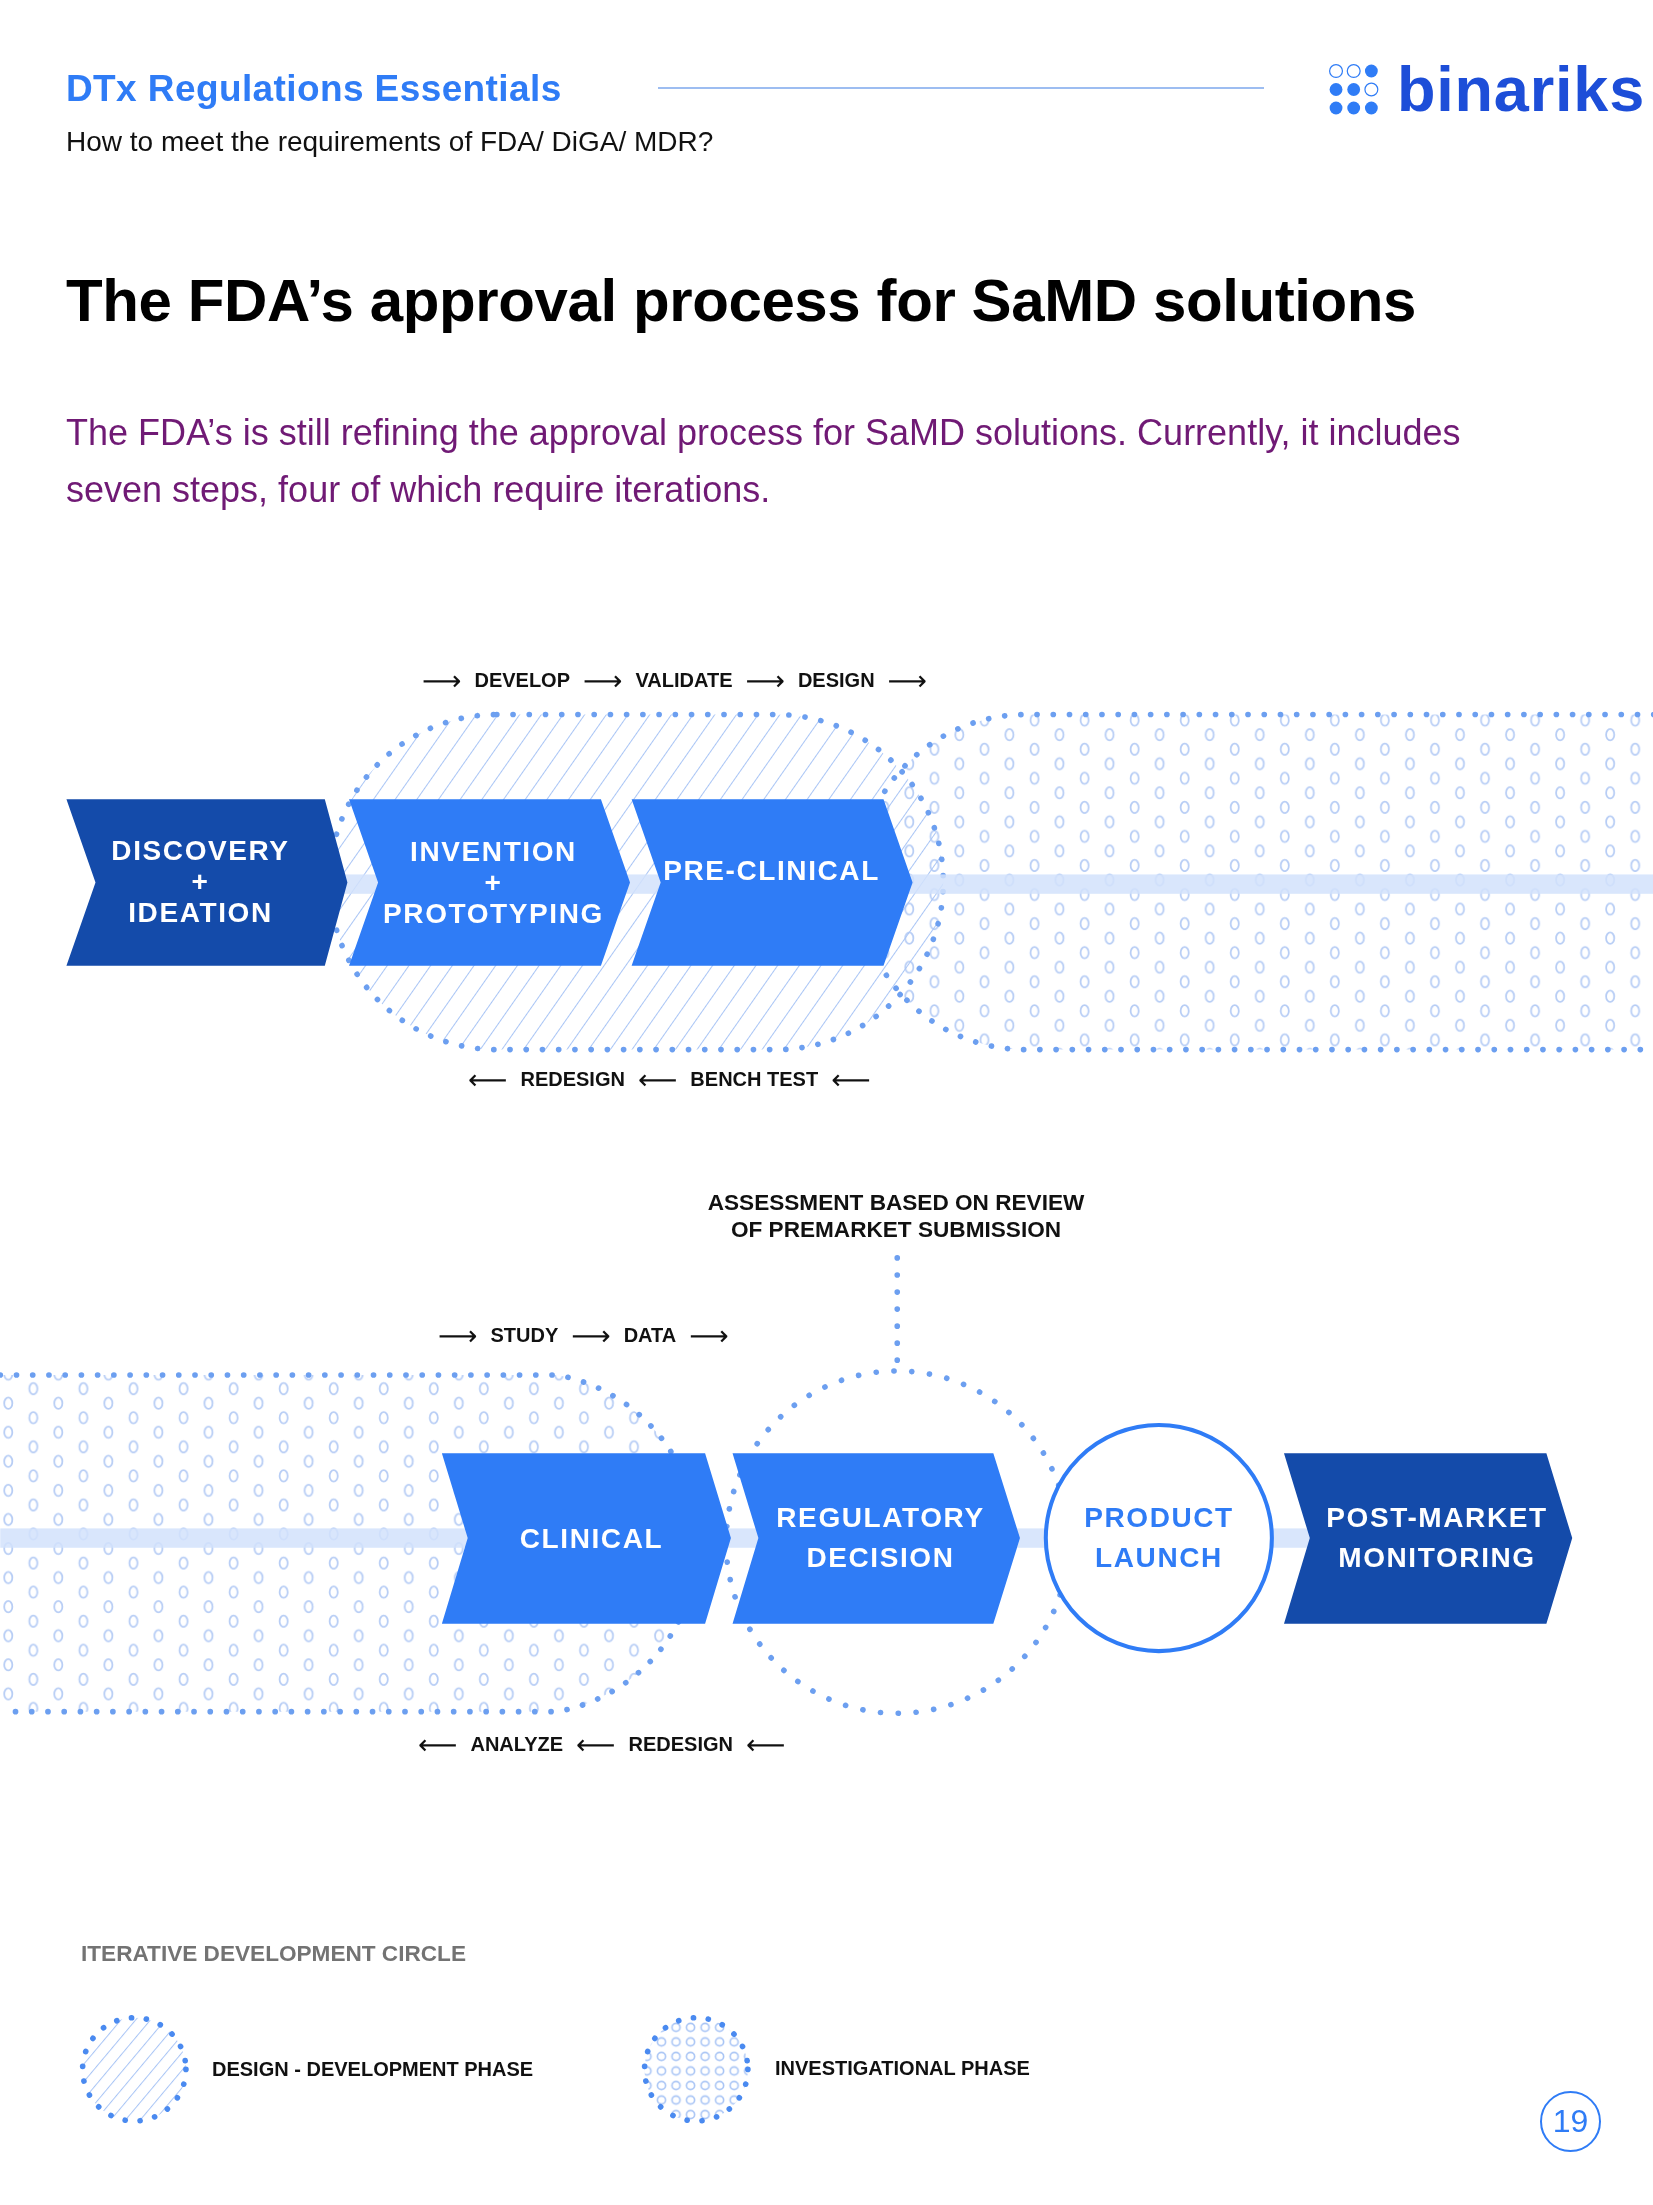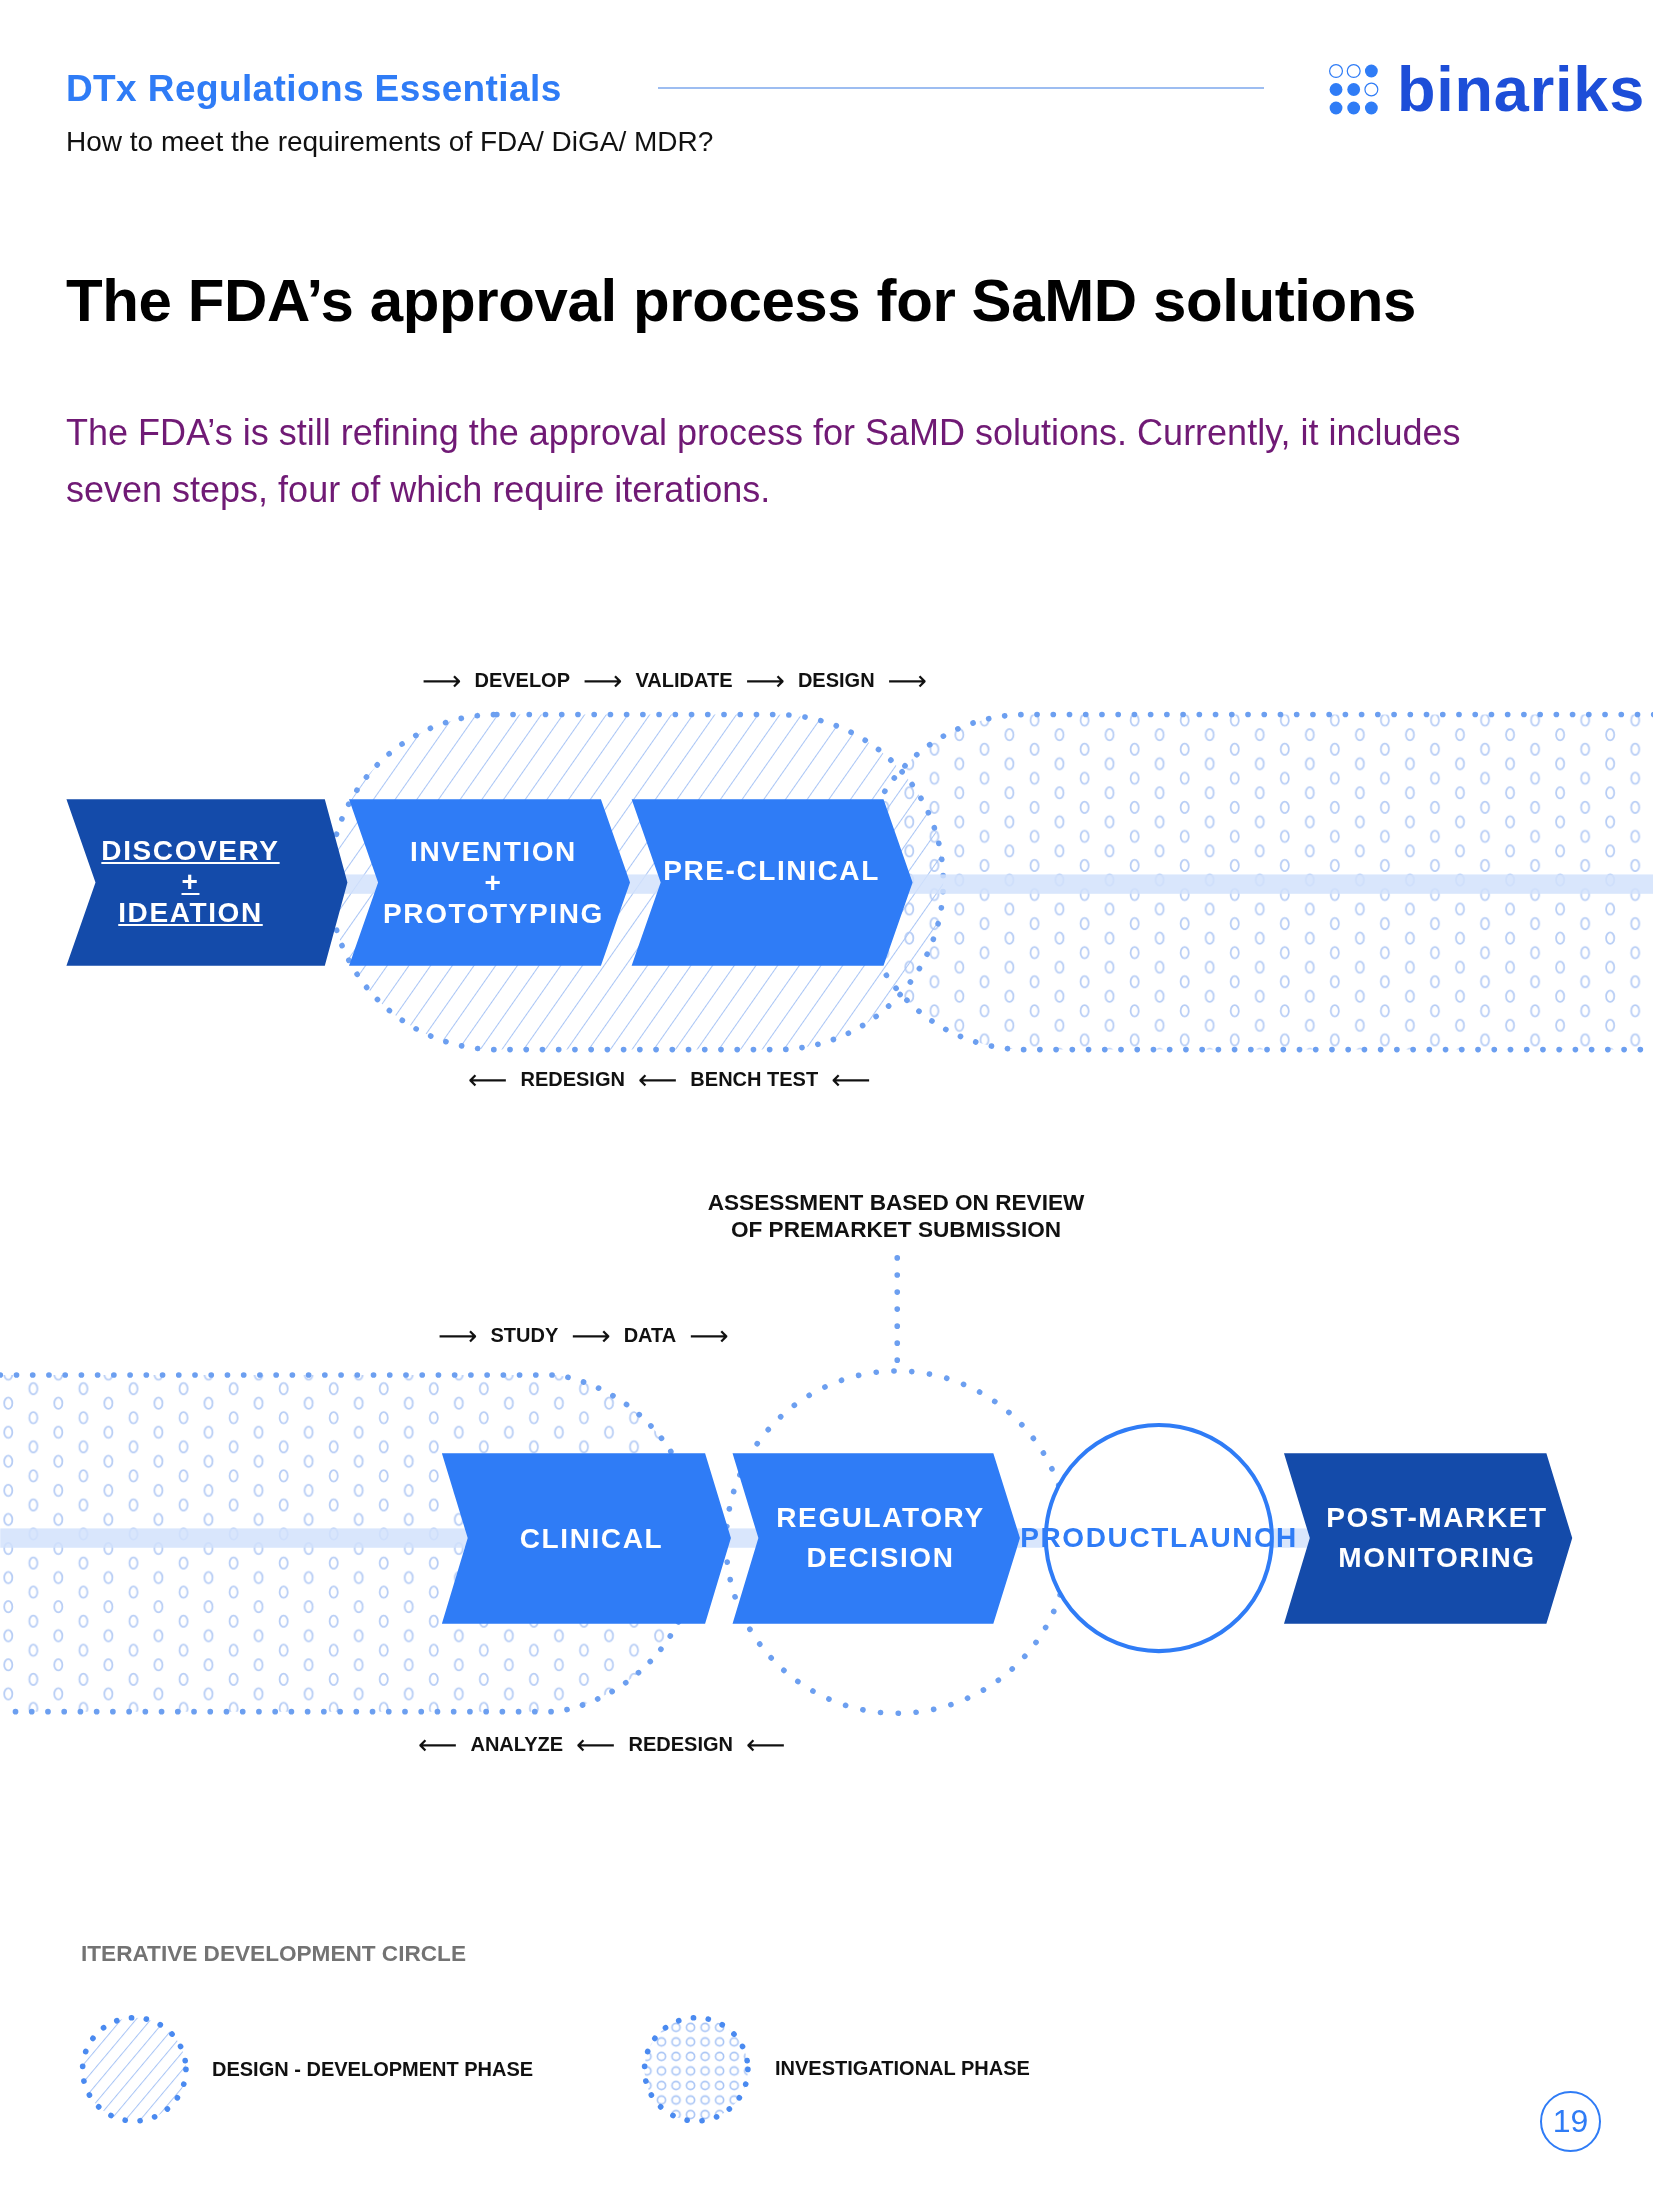--- a/index.html
+++ b/index.html
@@ -10,21 +10,21 @@
   .header-rule { left: 658px; top: 87px; width: 606px; height: 2.4px; background: #9DBDF1; }
   .logo { left: 1328px; top: 61px; height: 57px; display: flex; align-items: center; }
   .logo-text { font-size: 63px; font-weight: 700; color: #1d4ed8; margin-left: 16px; line-height: 1; letter-spacing: 0.8px; }
   .page-title { left: 66px; top: 266px; font-size: 60px; font-weight: 700; color: #000; white-space: nowrap; letter-spacing: -0.4px; }
   .intro { left: 66px; top: 404px; width: 1453px; font-size: 36px; line-height: 57px; color: #701a75; }
   .diagram { left: 0; top: 0; width: 1654px; height: 2205px; }
   .flow-label { font-size: 20px; font-weight: 700; color: #111; white-space: nowrap; display: flex; align-items: center; gap: 13px; }
   .flow-label .arr { font-size: 27.5px; font-weight: 400; line-height: 1; }
   .step { color: #fff; font-weight: 700; font-size: 28px; letter-spacing: 1.6px; text-align: center; line-height: 31px; display: flex; flex-direction: column; align-items: center; justify-content: center; }
   .step span { display: block; }
-  .launch-text { color: #2F7CF6; font-weight: 700; font-size: 28px; letter-spacing: 1.6px; text-align: center; line-height: 40px; display: flex; flex-direction: row; align-items: center; justify-content: center; }
+  .launch-text { color: #2F7CF6; font-weight: 700; font-size: 28px; letter-spacing: 1.6px; text-align: center; line-height: 40px; display: flex; flex-direction: column; align-items: center; justify-content: center; }
   .annotation { font-size: 22.6px; font-weight: 700; color: #111; text-align: center; line-height: 27px; }
   .legend-title { left: 81px; top: 1941px; font-size: 22.6px; font-weight: 700; color: #737373; white-space: nowrap; }
   .legend-label { font-size: 20px; font-weight: 700; color: #111; white-space: nowrap; }
   .page-number { left: 1540px; top: 2091px; width: 61px; height: 61px; border: 2.4px solid #2F7CF6; border-radius: 50%; box-sizing: border-box; display: flex; align-items: center; justify-content: center; color: #2F7CF6; font-size: 32px; }
 </style>
 </head>
 <body>
 
 <div class="abs series-title">DTx Regulations Essentials</div>
 <div class="abs series-sub">How to meet the requirements of FDA/ DiGA/ MDR?</div>
@@ -121,21 +121,21 @@
   <span class="arr">⟶</span>
 </div>
 <div class="abs flow-label" style="left:468px; top:1066px;">
   <span class="arr">⟵</span>
   <span>REDESIGN</span>
   <span class="arr">⟵</span>
   <span>BENCH TEST</span>
   <span class="arr">⟵</span>
 </div>
 
-<div class="abs step" style="left:79px; top:799px; width:223px; height:164px;text-decoration:underline;">
+<div class="abs step" style="left:89px; top:799px; width:223px; height:164px;">
   <span>DISCOVERY</span>
   <span>+</span>
   <span>IDEATION</span>
 </div>
 <div class="abs step" style="left:373px; top:799px; width:241px; height:166px;">
   <span>INVENTION</span>
   <span>+</span>
   <span>PROTOTYPING</span>
 </div>
 <div class="abs step" style="left:652px; top:799px; width:239px; height:142px;">

